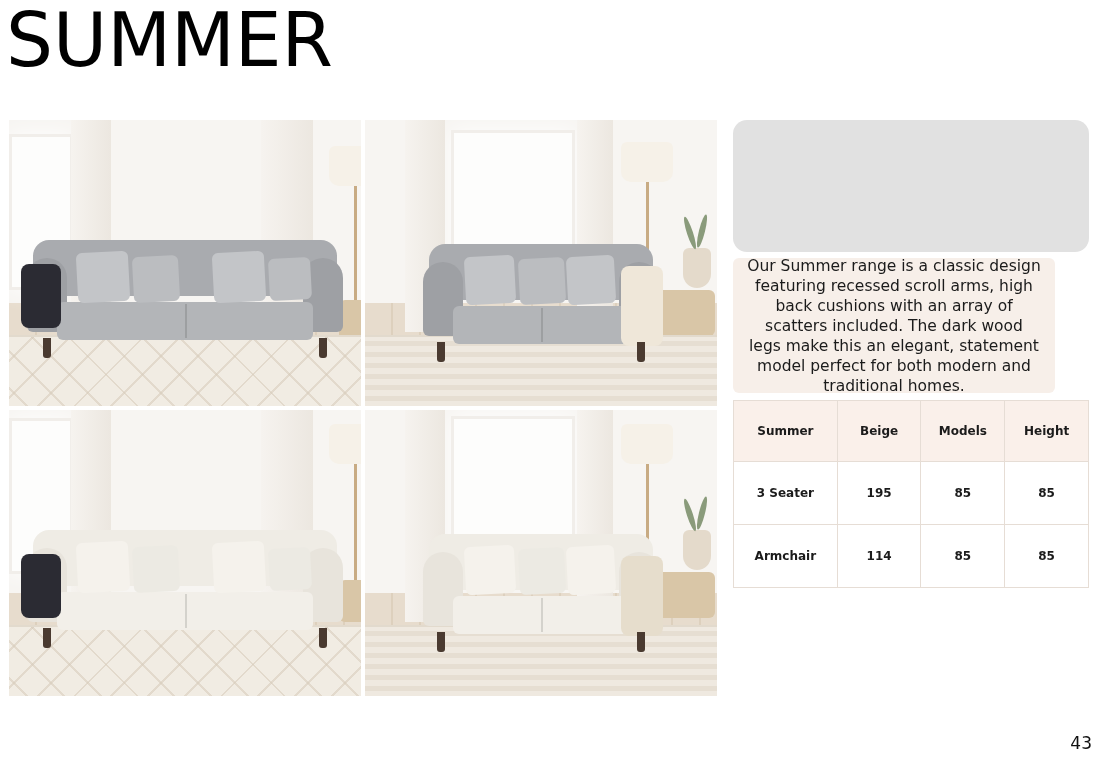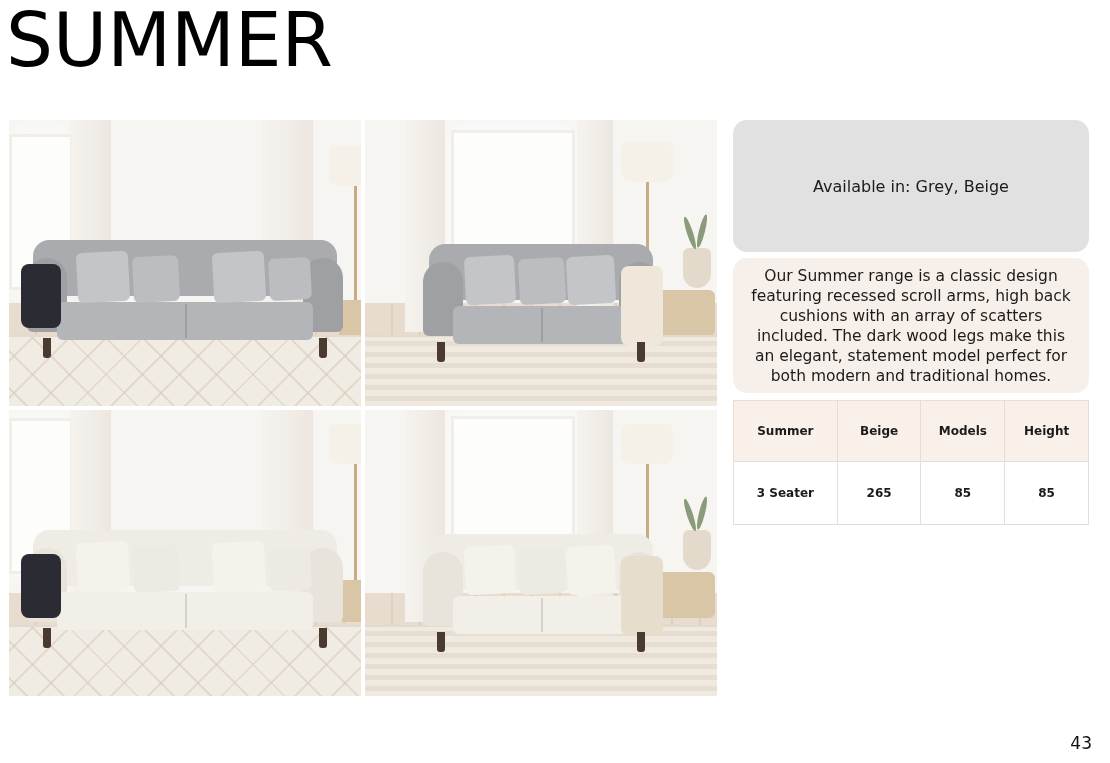--- a/index.html
+++ b/index.html
@@ -197,24 +197,24 @@
     font-size: 16px;
     line-height: 21px;
     color: #1b1b1b;
     font-family: "DejaVu Sans", sans-serif;
   }
 
   .desc-card {
     position: absolute;
     left: 733px;
     top: 258px;
-    width: 356px;
+    width: 322px;
     height: 135px;
     background: #f7efe9;
-    border-radius: 14px;
+    border-radius: 6px;
     display: flex;
     align-items: center;
     justify-content: center;
     padding: 0 14px;
     box-sizing: border-box;
   }
   .desc-card p {
     margin: 0;
     font-size: 15.5px;
     line-height: 20px;
@@ -373,21 +373,20 @@
       <div class="cushion" style="left:138px;top:12px;width:48px;height:48px;background:#f5f2ec;"></div>
       <div class="throw" style="right:-10px;top:22px;width:42px;height:80px;background:#e6ddcc;"></div>
       <div class="leg" style="left:8px;top:98px;"></div>
       <div class="leg" style="right:8px;top:98px;"></div>
     </div>
   </div>
 
 </div>
 
 <div class="info-card">
-  <div class="line">Available in: Grey, Beige</div>
 </div>
 
 <div class="desc-card">
   <p>Our Summer range is a classic design featuring recessed scroll arms, high back cushions with an array of scatters included. The dark wood legs make this an elegant, statement model perfect for both modern and traditional homes.</p>
 </div>
 
 <table class="spec">
   <colgroup>
       <col class="c1">
       <col class="c2">
@@ -398,20 +397,26 @@
     <tr>
       <th>Summer</th>
       <th>Beige</th>
       <th>Models</th>
       <th>Height</th>
     </tr>
   </thead>
   <tbody>
     <tr>
       <td>3 Seater</td>
-      <td>265</td>
+      <td>195</td>
+      <td>85</td>
+      <td>85</td>
+    </tr>
+    <tr>
+      <td>Armchair</td>
+      <td>114</td>
       <td>85</td>
       <td>85</td>
     </tr>
   </tbody>
 </table>
 
 <div class="page-number">43</div>
 
 </body></html>

